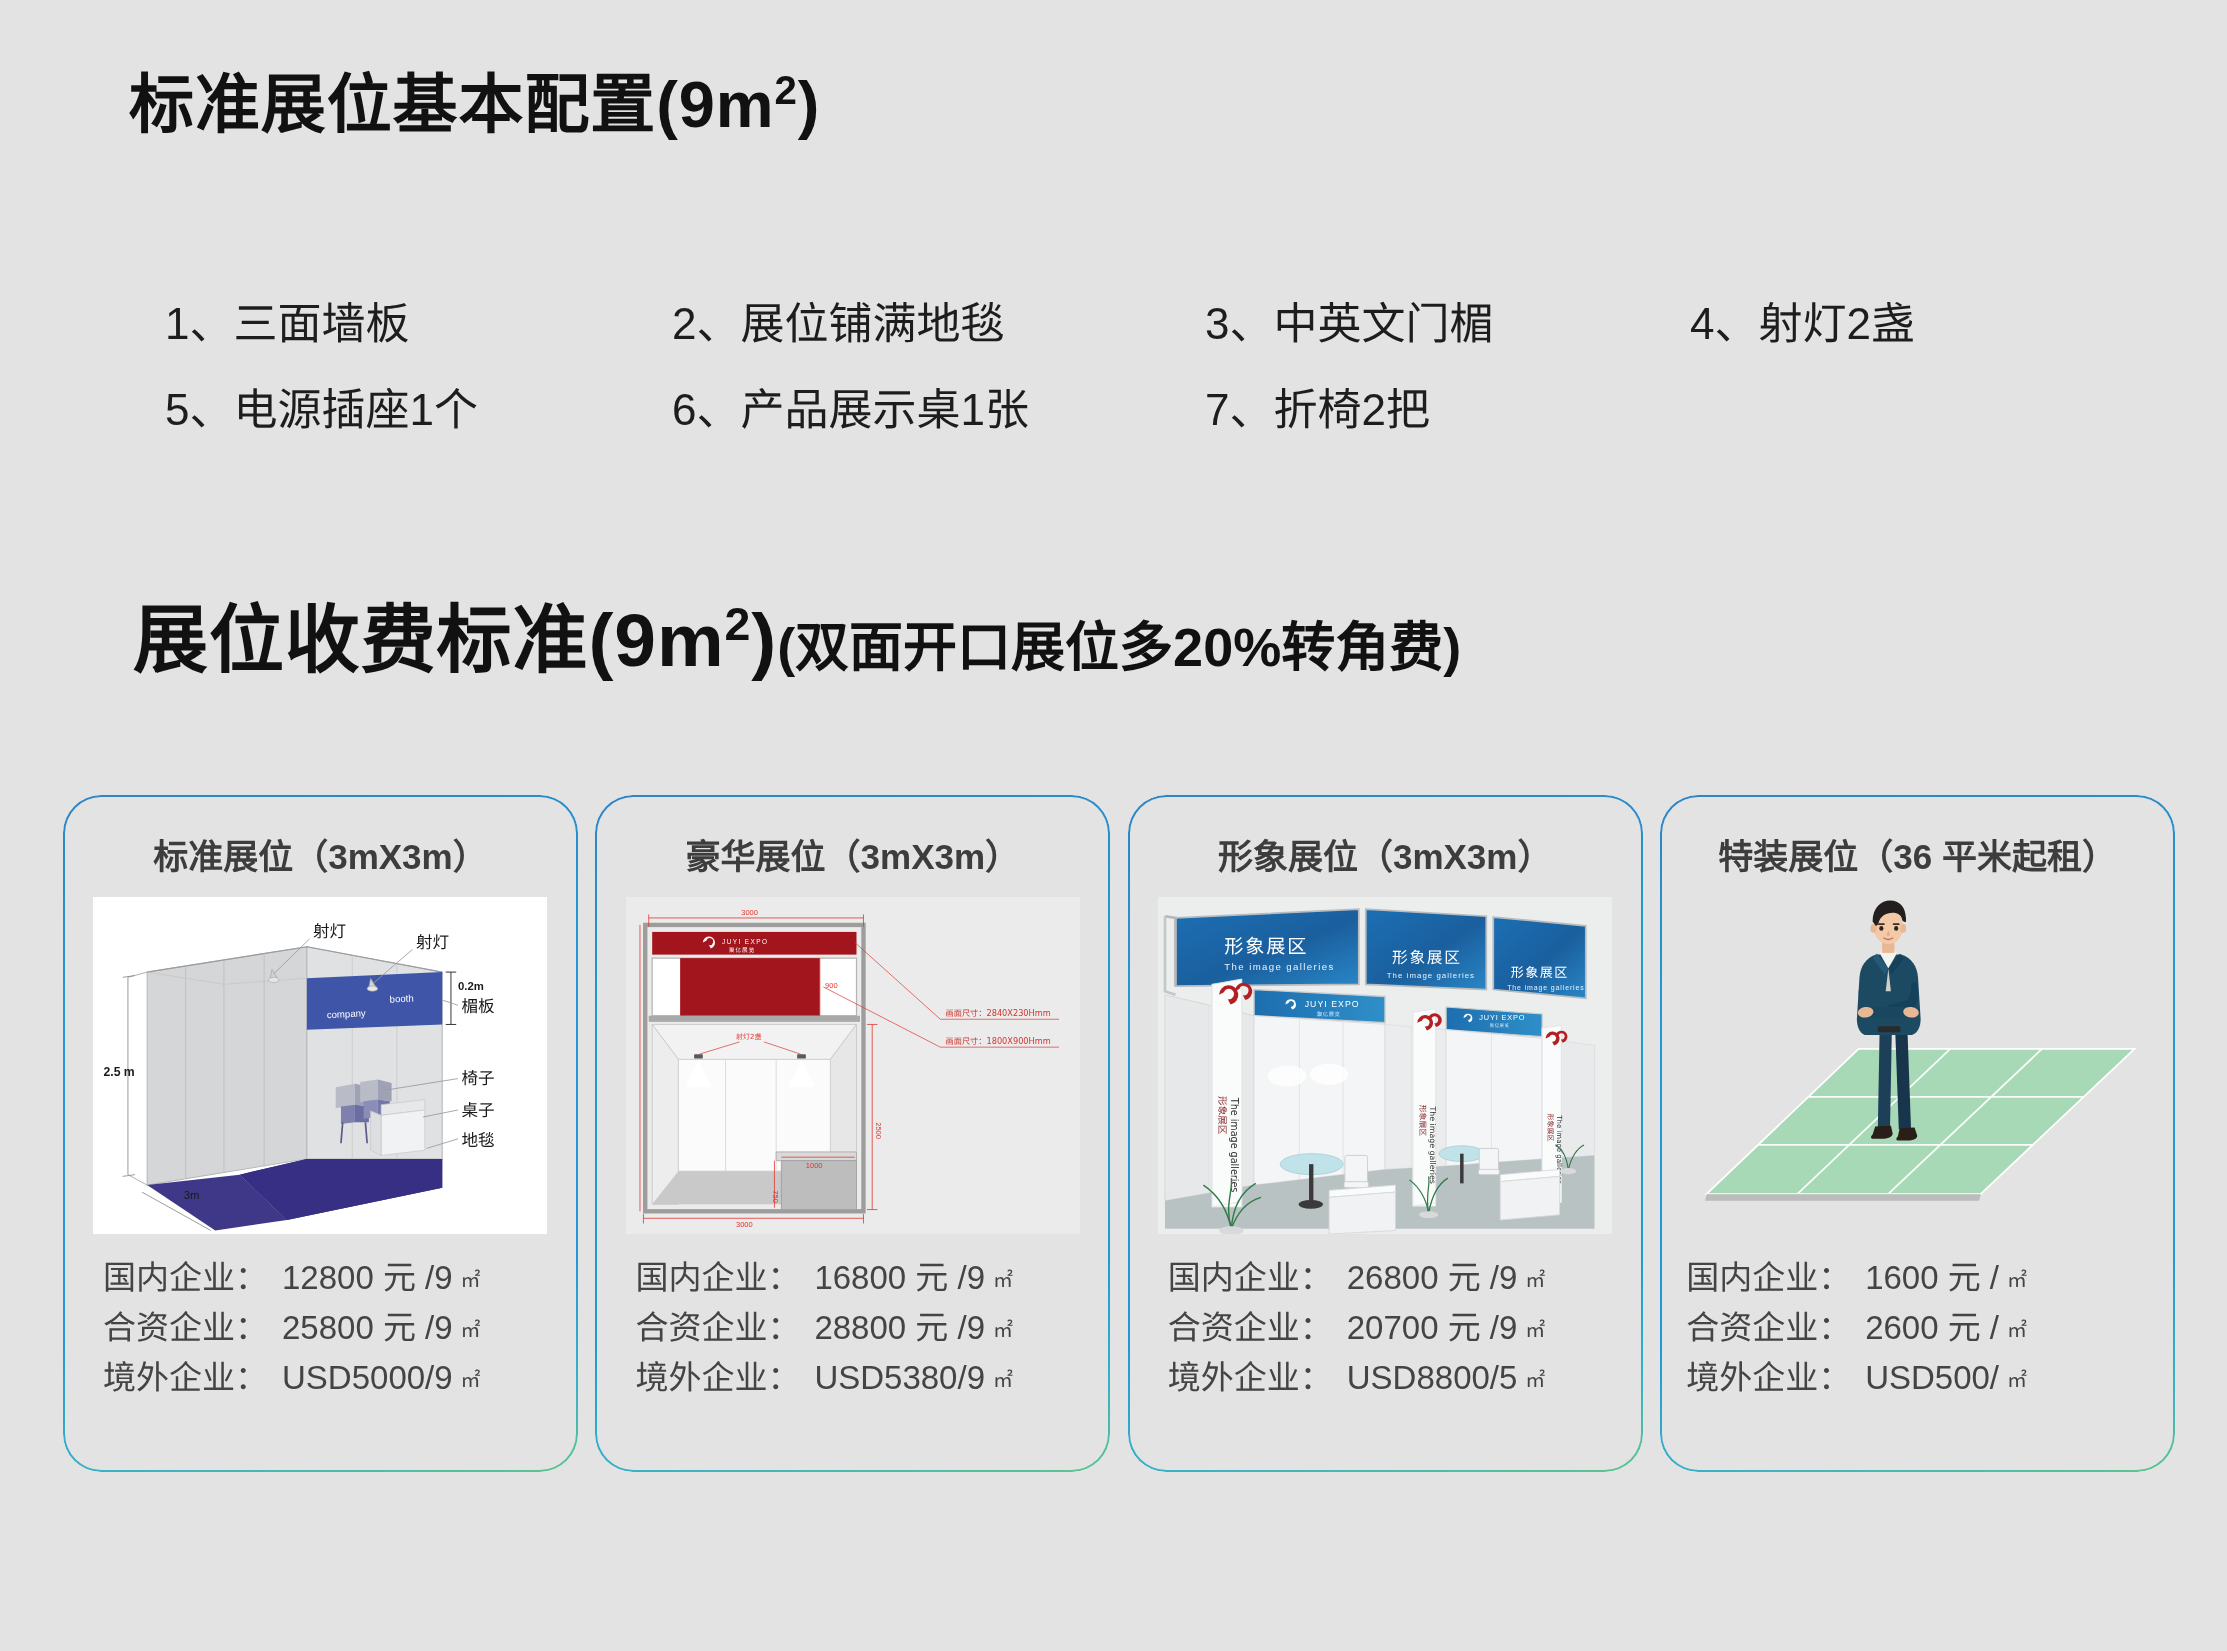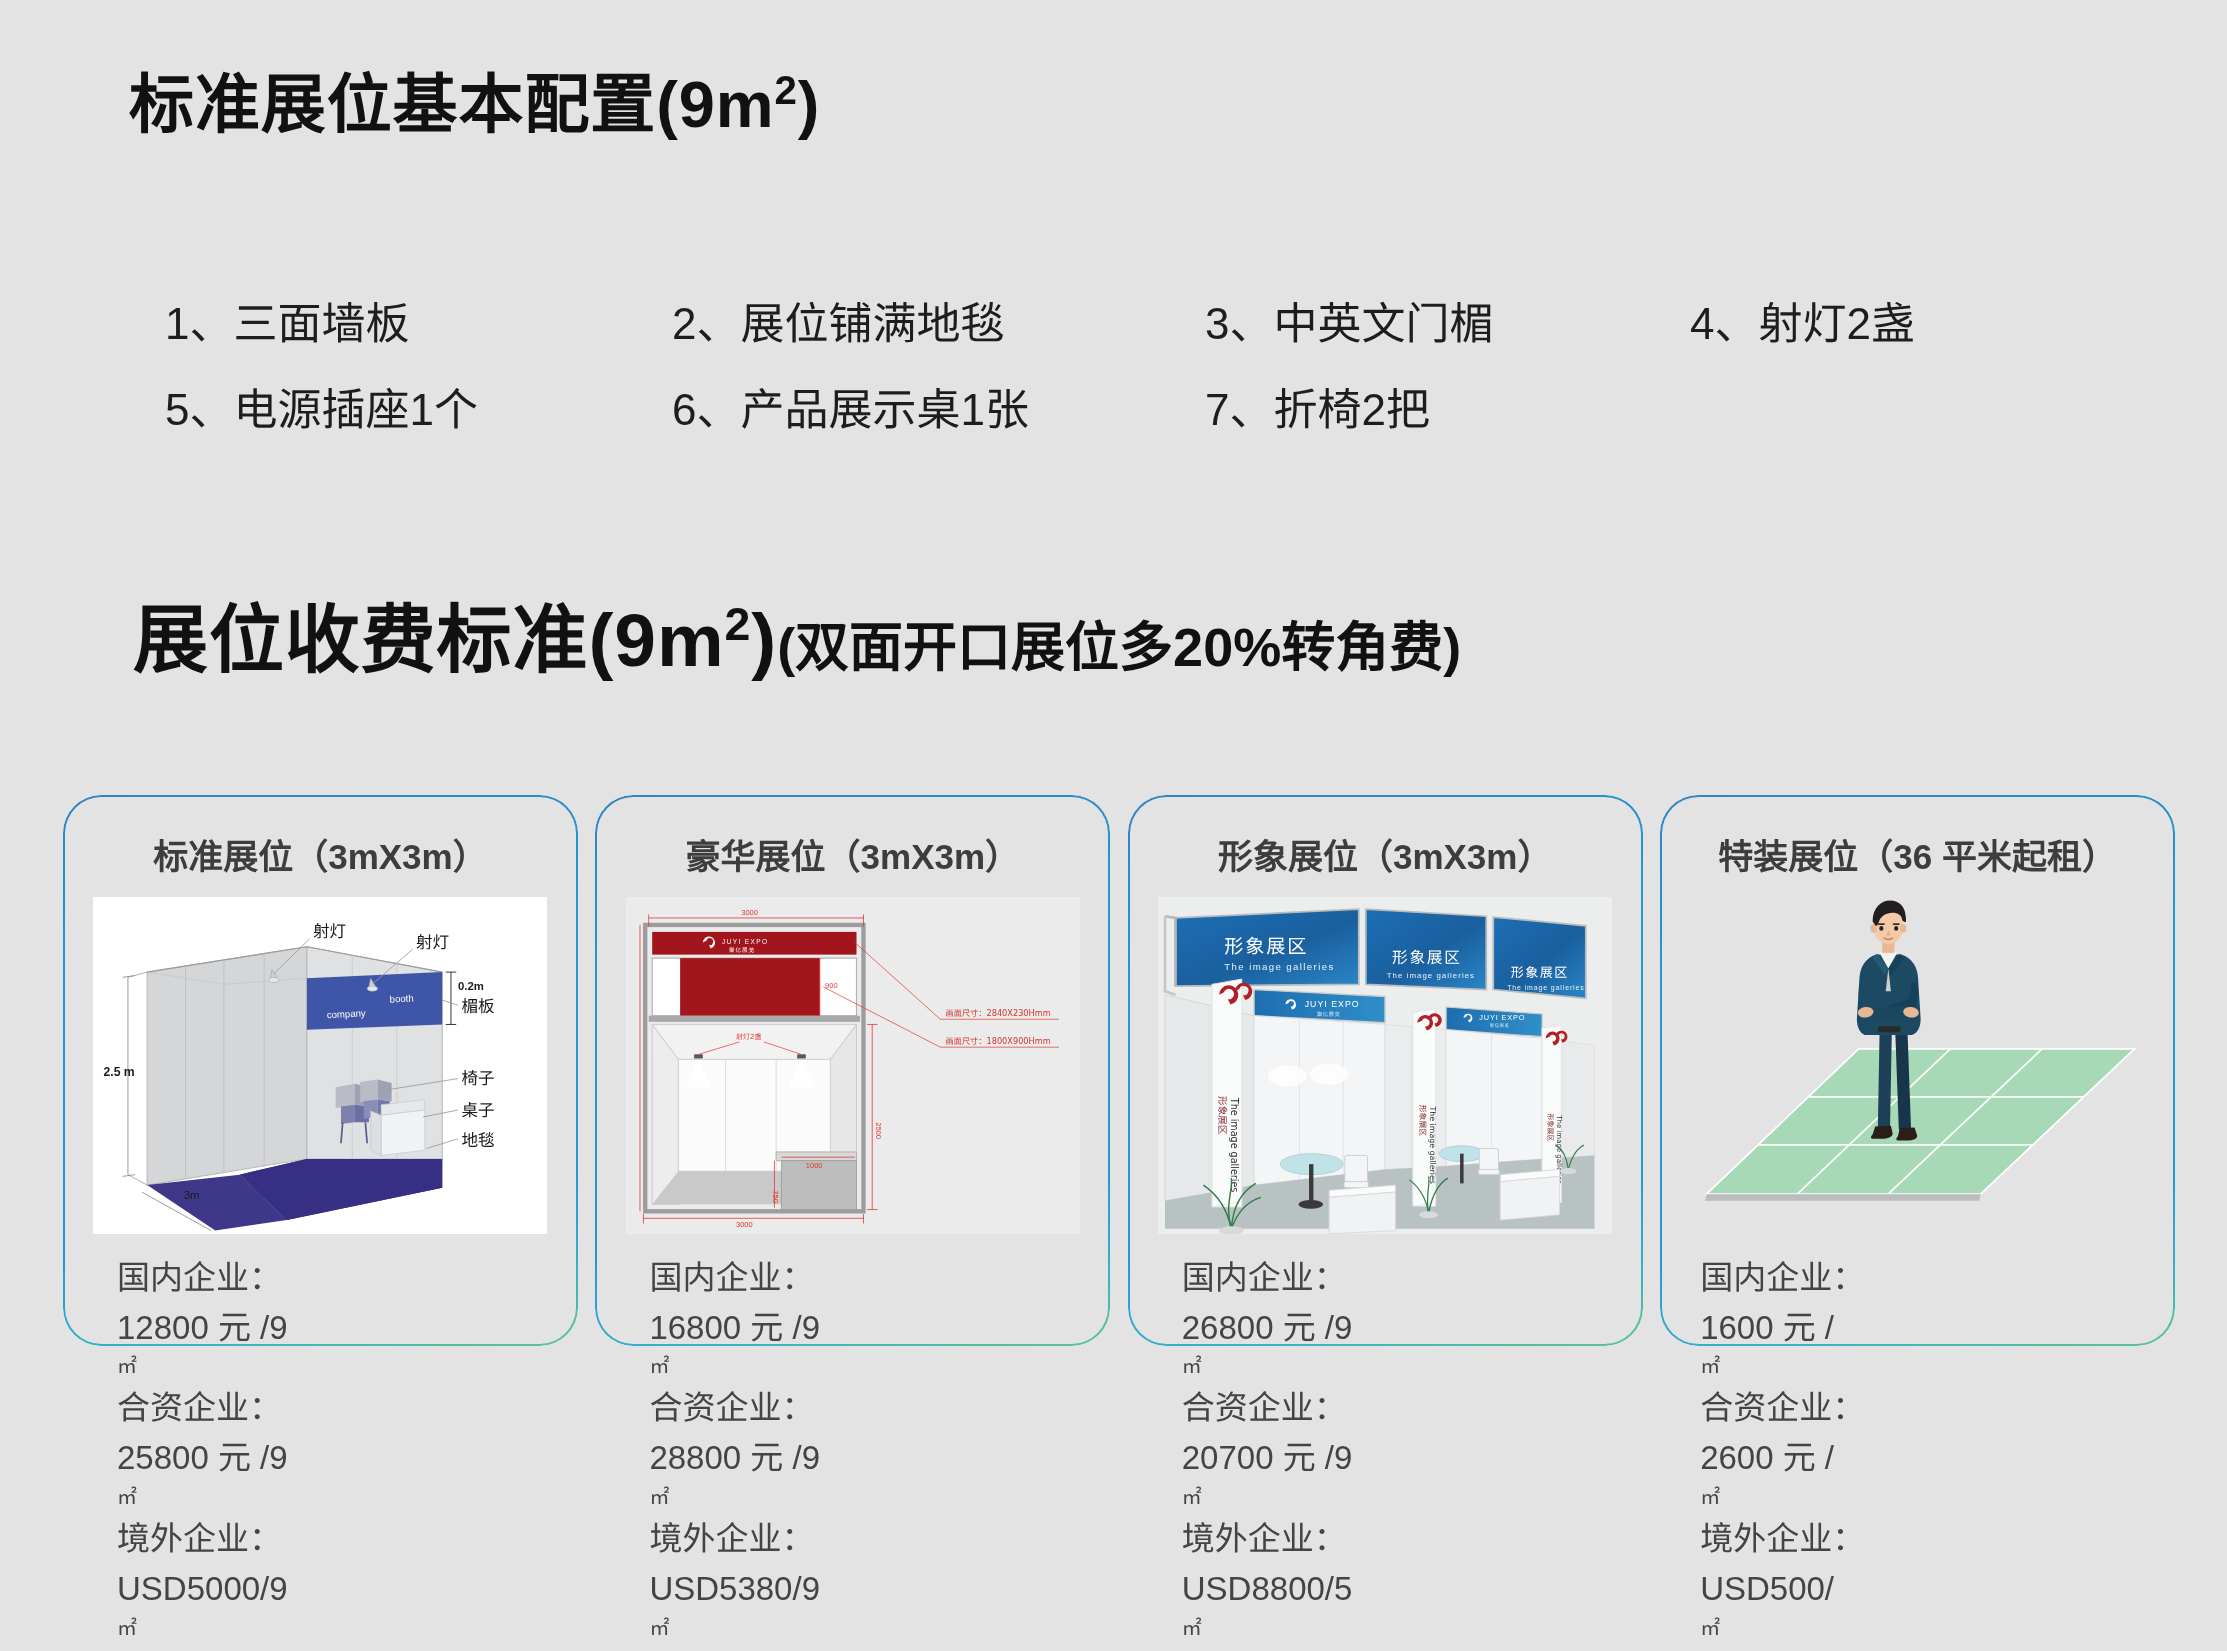--- a/index.html
+++ b/index.html
@@ -75,21 +75,21 @@
     position: absolute;
     left: 63px;
     top: 795px;
     width: 2112px;
     display: flex;
     gap: 17.5px;
   }
   .card {
     position: relative;
     width: 520px;
-    height: 551px;
+    height: 677px;
     border-radius: 16px;
     background: transparent;
     padding: 0;
     box-sizing: border-box;
   }
   .card::before {
     content: "";
     position: absolute;
     inset: 0;
     border-radius: 38px;
@@ -124,21 +124,20 @@
     margin: 19px 0 0 0;
     padding-left: 40px;
   }
   .price-line {
     display: flex;
     align-items: baseline;
     font-size: 33px;
     color: #444444;
     line-height: 1.52;
     white-space: nowrap;
-    flex-direction: column;
   }
   .price-label { }
   .price-value { margin-left: 14px; }
   .price-unit { font-size: 20px; margin-left: 7.9px; position: relative; top: -1.7px; }
 
   
   .card.c4 .prices { padding-left: 26px; }
 
   
   .fig1 { background: #ffffff; }

